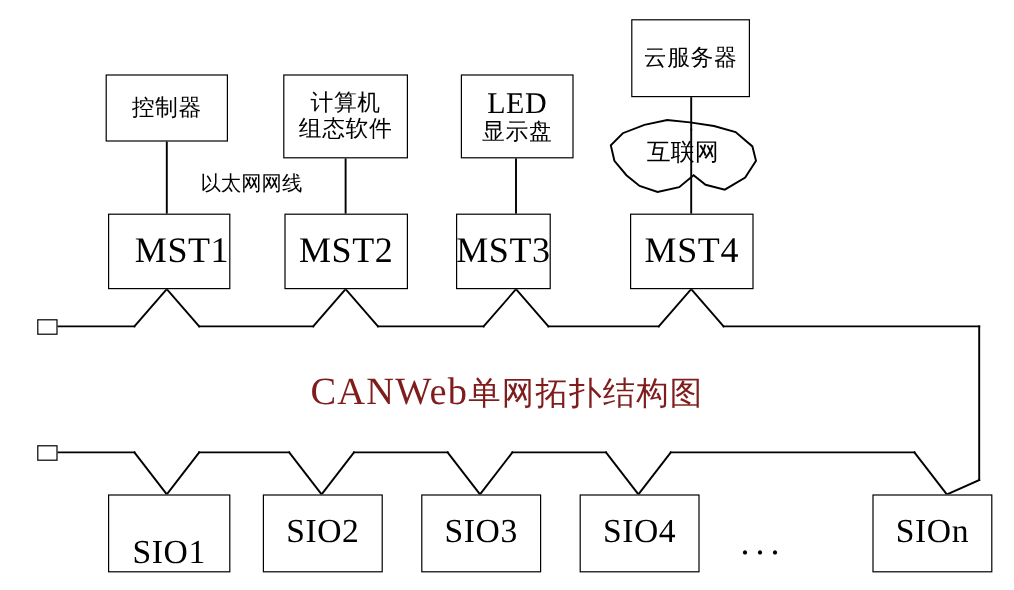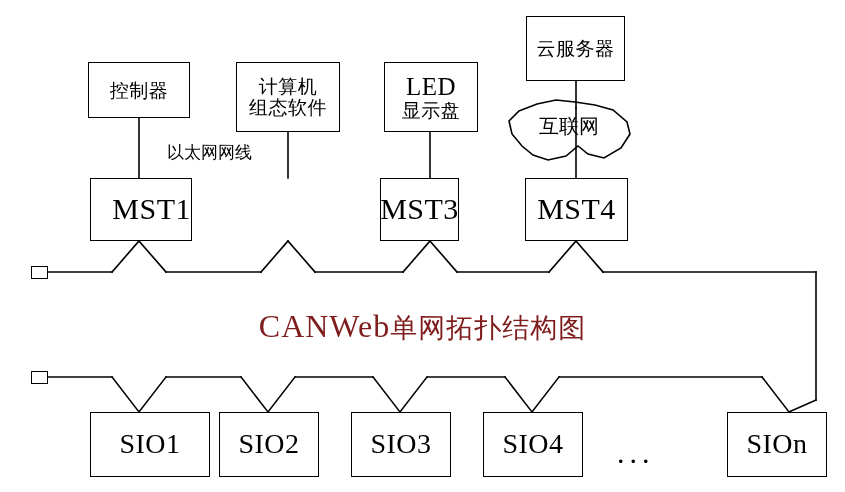--- a/index.html
+++ b/index.html
@@ -179,35 +179,38 @@
     <span class="cjk-label">云服务器</span>
   </div>
 
   <span class="free-text" id="cloud-label">互联网</span>
 
   <span class="free-text" id="ethernet-label">以太网网线</span>
 
   <div class="node-box mst-box" style="left:90px; top:178px; width:102px; height:63px;align-items:flex-end;">
     <span>MST1</span>
   </div>
+  <div class="node-box mst-box" style="left:237px; top:178px; width:103px; height:63px;">
+    <span>MST2</span>
+  </div>
   <div class="node-box mst-box" style="left:380px; top:178px; width:79px; height:63px;">
     <span>MST3</span>
   </div>
   <div class="node-box mst-box" style="left:525px; top:178px; width:103px; height:63px;">
     <span>MST4</span>
   </div>
 
   <div class="term-box" style="left:31px; top:266px; width:17px; height:13px;"></div>
   <div class="term-box" style="left:31px; top:371px; width:17px; height:13px;"></div>
 
   <div id="diagram-title">
     <span class="latin-part">CANWeb</span><span class="cjk-part">单网拓扑结构图</span>
   </div>
 
-  <div class="node-box sio-box" style="left:90px; top:412px; width:120px; height:65px;">
+  <div class="node-box sio-box" style="left:90px; top:412px; width:102px; height:65px;justify-content:flex-end;">
     <span>SIO1</span>
   </div>
   <div class="node-box sio-box" style="left:219px; top:412px; width:100px; height:65px;">
     <span>SIO2</span>
   </div>
   <div class="node-box sio-box" style="left:351px; top:412px; width:100px; height:65px;">
     <span>SIO3</span>
   </div>
   <div class="node-box sio-box" style="left:483px; top:412px; width:100px; height:65px;">
     <span>SIO4</span>

